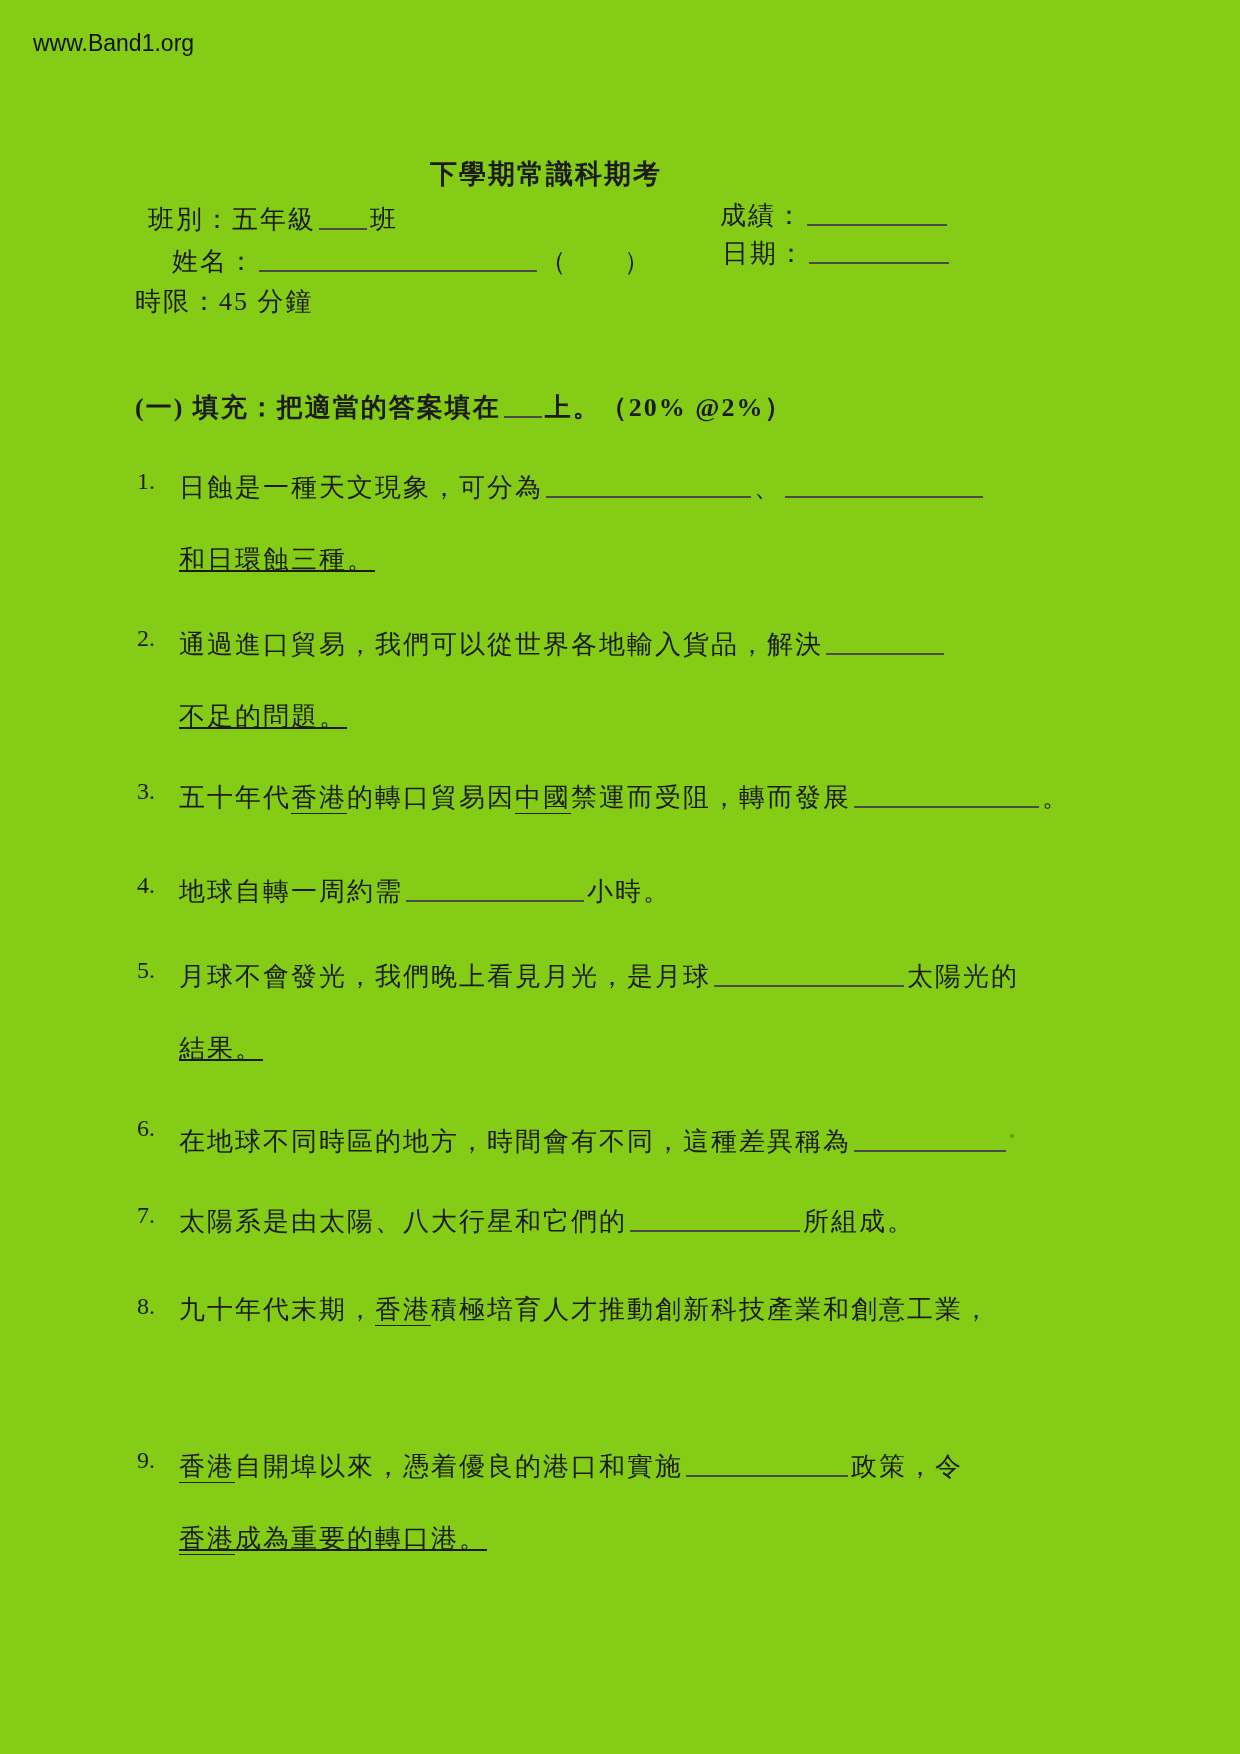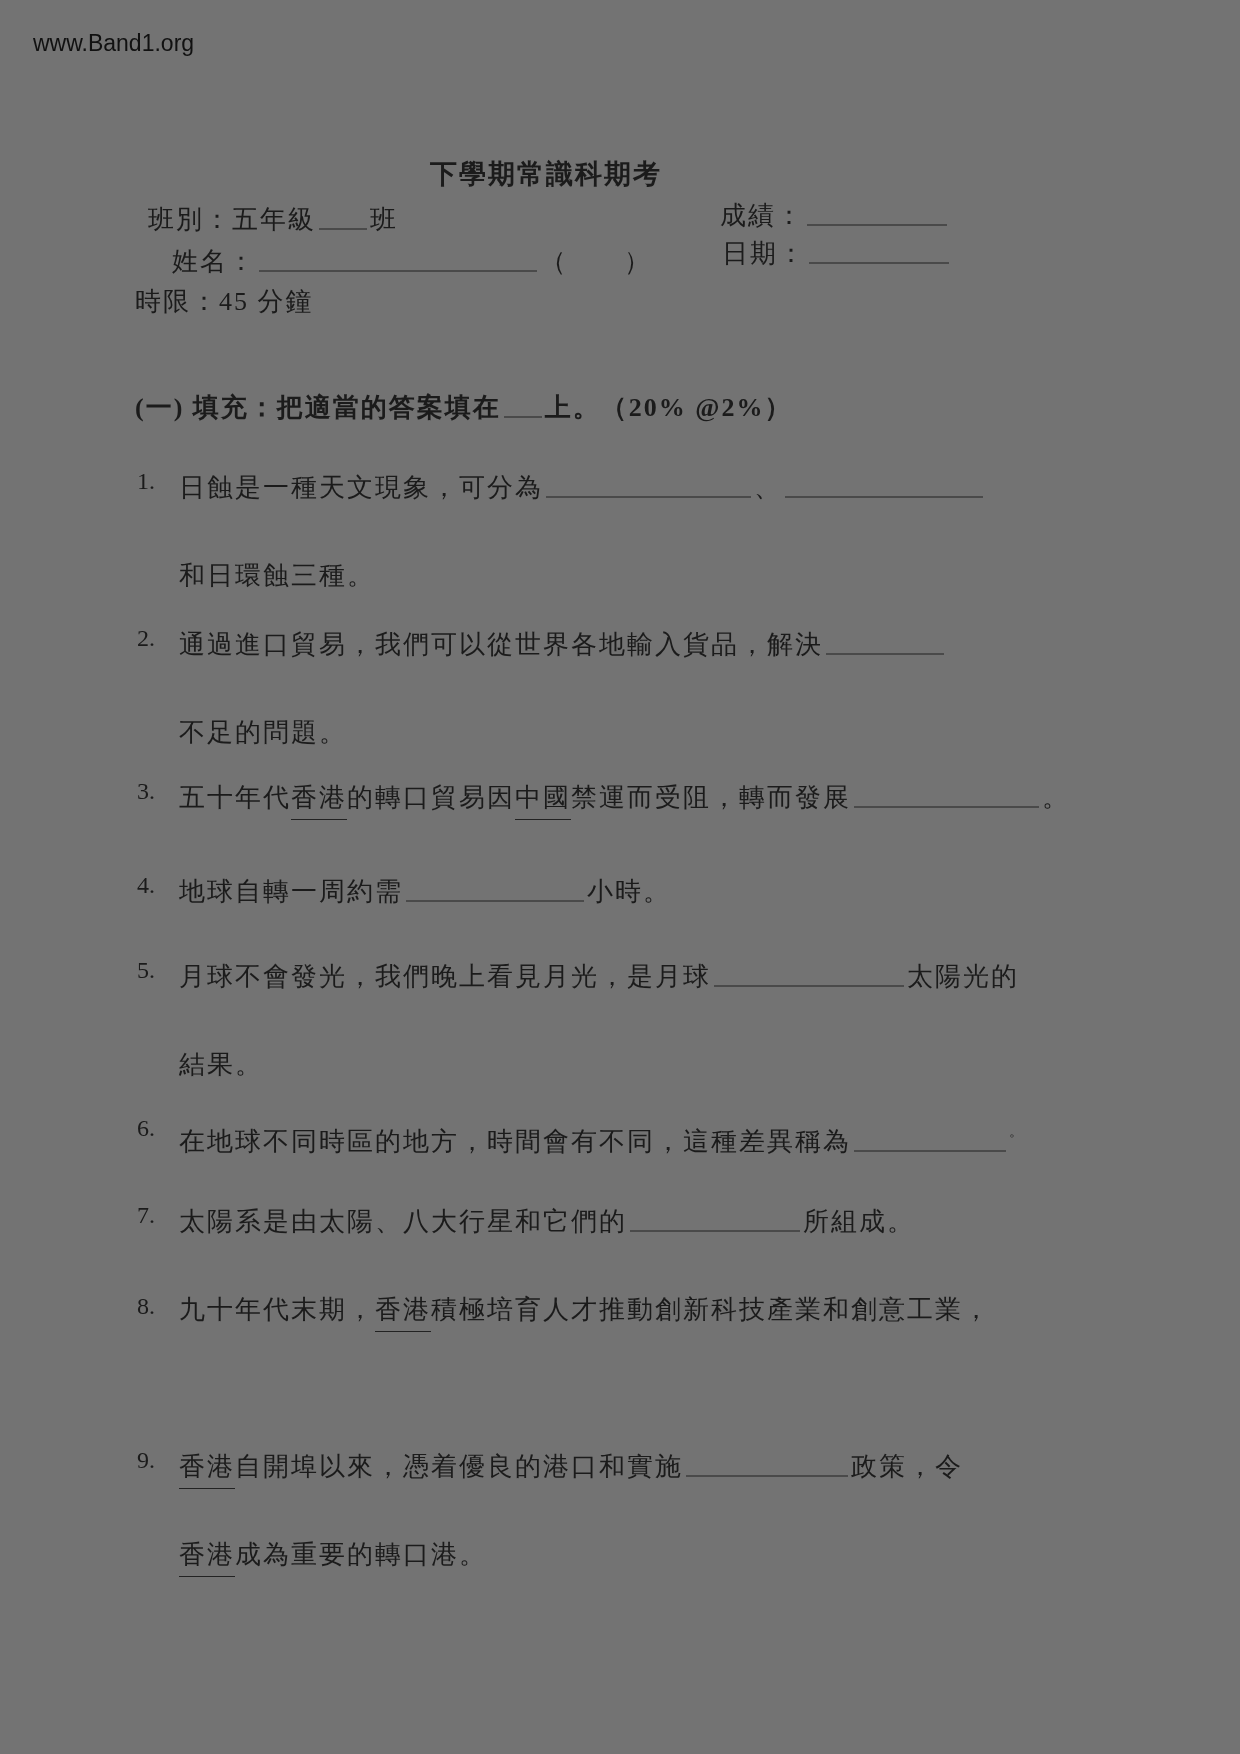--- a/index.html
+++ b/index.html
@@ -1,20 +1,20 @@
 <!DOCTYPE html>
 <html><head>
 <meta charset="utf-8">
 <style>
   html,body{margin:0;padding:0;background:#e8e8e8;}
   .page{
     position:relative;
     width:1240px;height:1754px;
     margin:0 auto;
-    background:#737373;
+    background:#84cc16;
     color:#1b1b1b;
     font-family:"Liberation Serif","DejaVu Serif",serif;
     overflow:hidden;
   }
   .abs{position:absolute;white-space:nowrap;}
   .watermark{
     left:33px;top:30px;
     font-family:"Liberation Sans","DejaVu Sans",sans-serif;
     font-size:23px;color:#111;
   }
@@ -43,22 +43,22 @@
     position:absolute;left:137px;
     display:flex;align-items:flex-start;
     font-size:26px;letter-spacing:2px;
   }
   .qnum{
     flex:0 0 42px;width:42px;
     font-size:24px;letter-spacing:0;
   }
   .qbody{max-width:1000px;}
   .qline{line-height:34px;white-space:nowrap;}
-  .qline + .qline{margin-top:54px;}
-  .pnoun{border-bottom:1.5px solid #222;padding-bottom:7px;}
+  .qline + .qline{margin-top:38px;text-decoration:underline;}
+  .pnoun{border-bottom:1.5px solid #222;padding-bottom:1px;}
   .sup{font-size:14px;vertical-align:14px;}
 </style>
 </head>
 <body>
 
 <div class="page">
 
   <div class="abs watermark">www.Band1.org</div>
 
   <h1 class="abs title">下學期常識科期考</h1>

